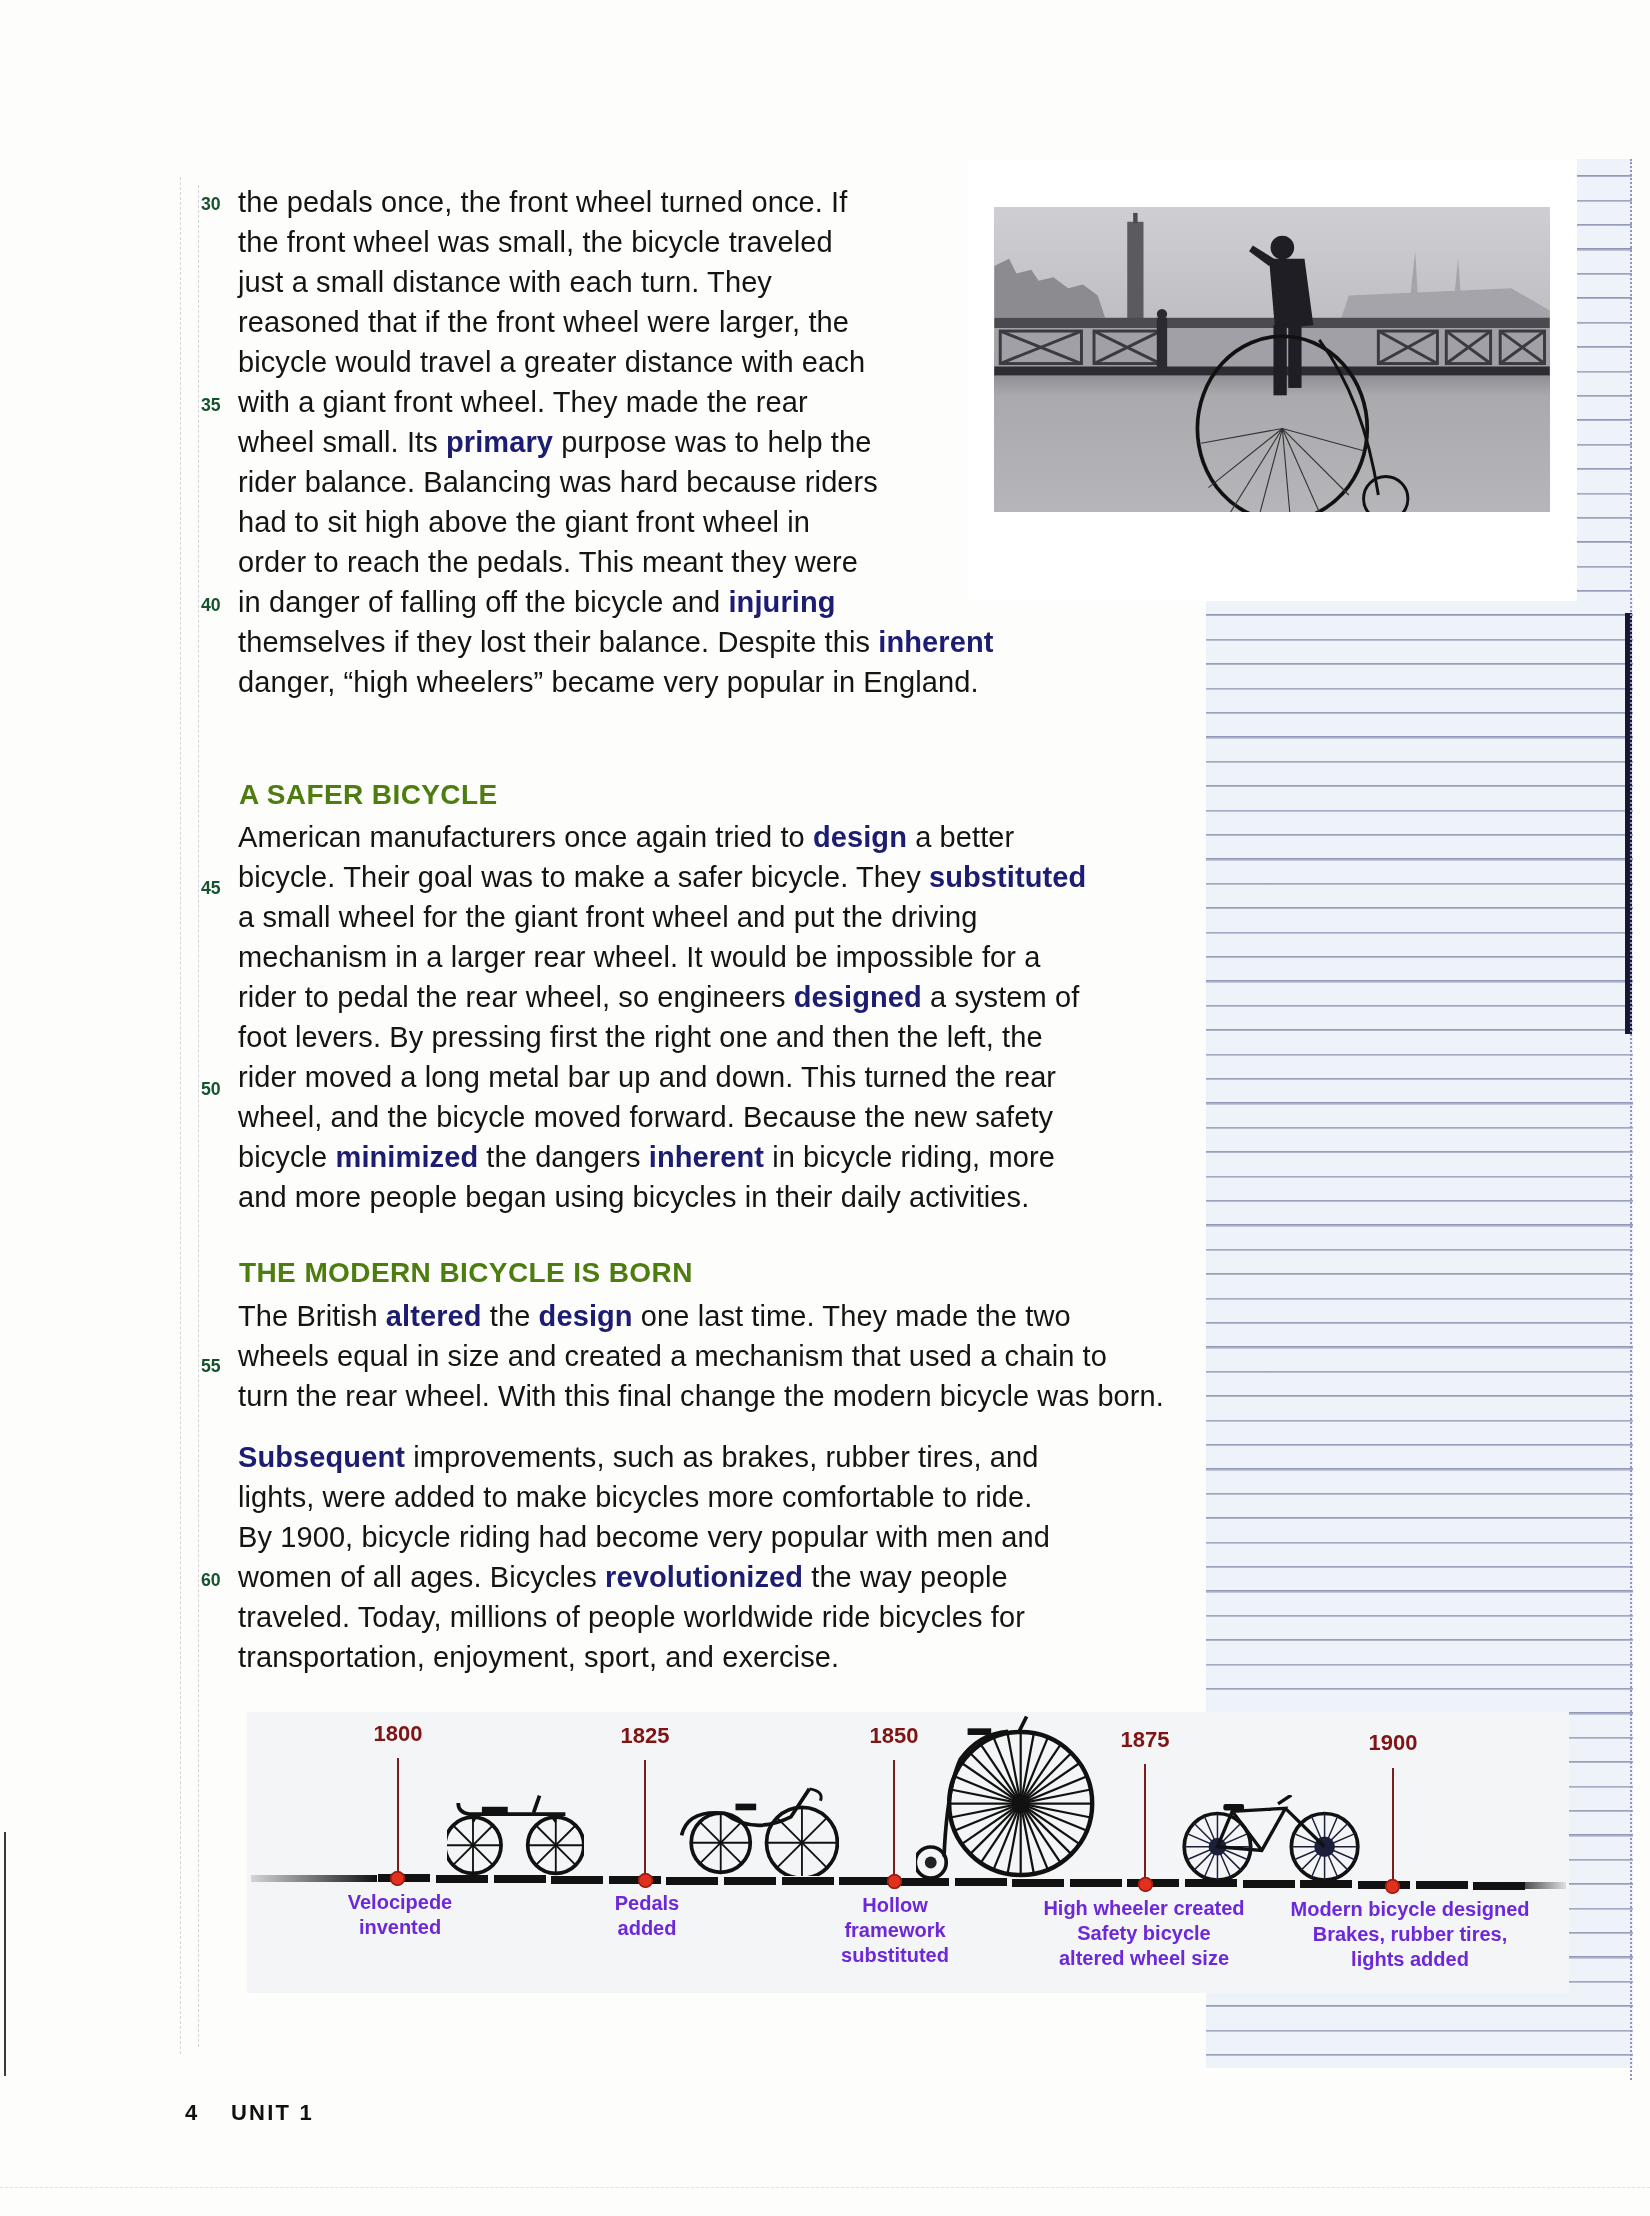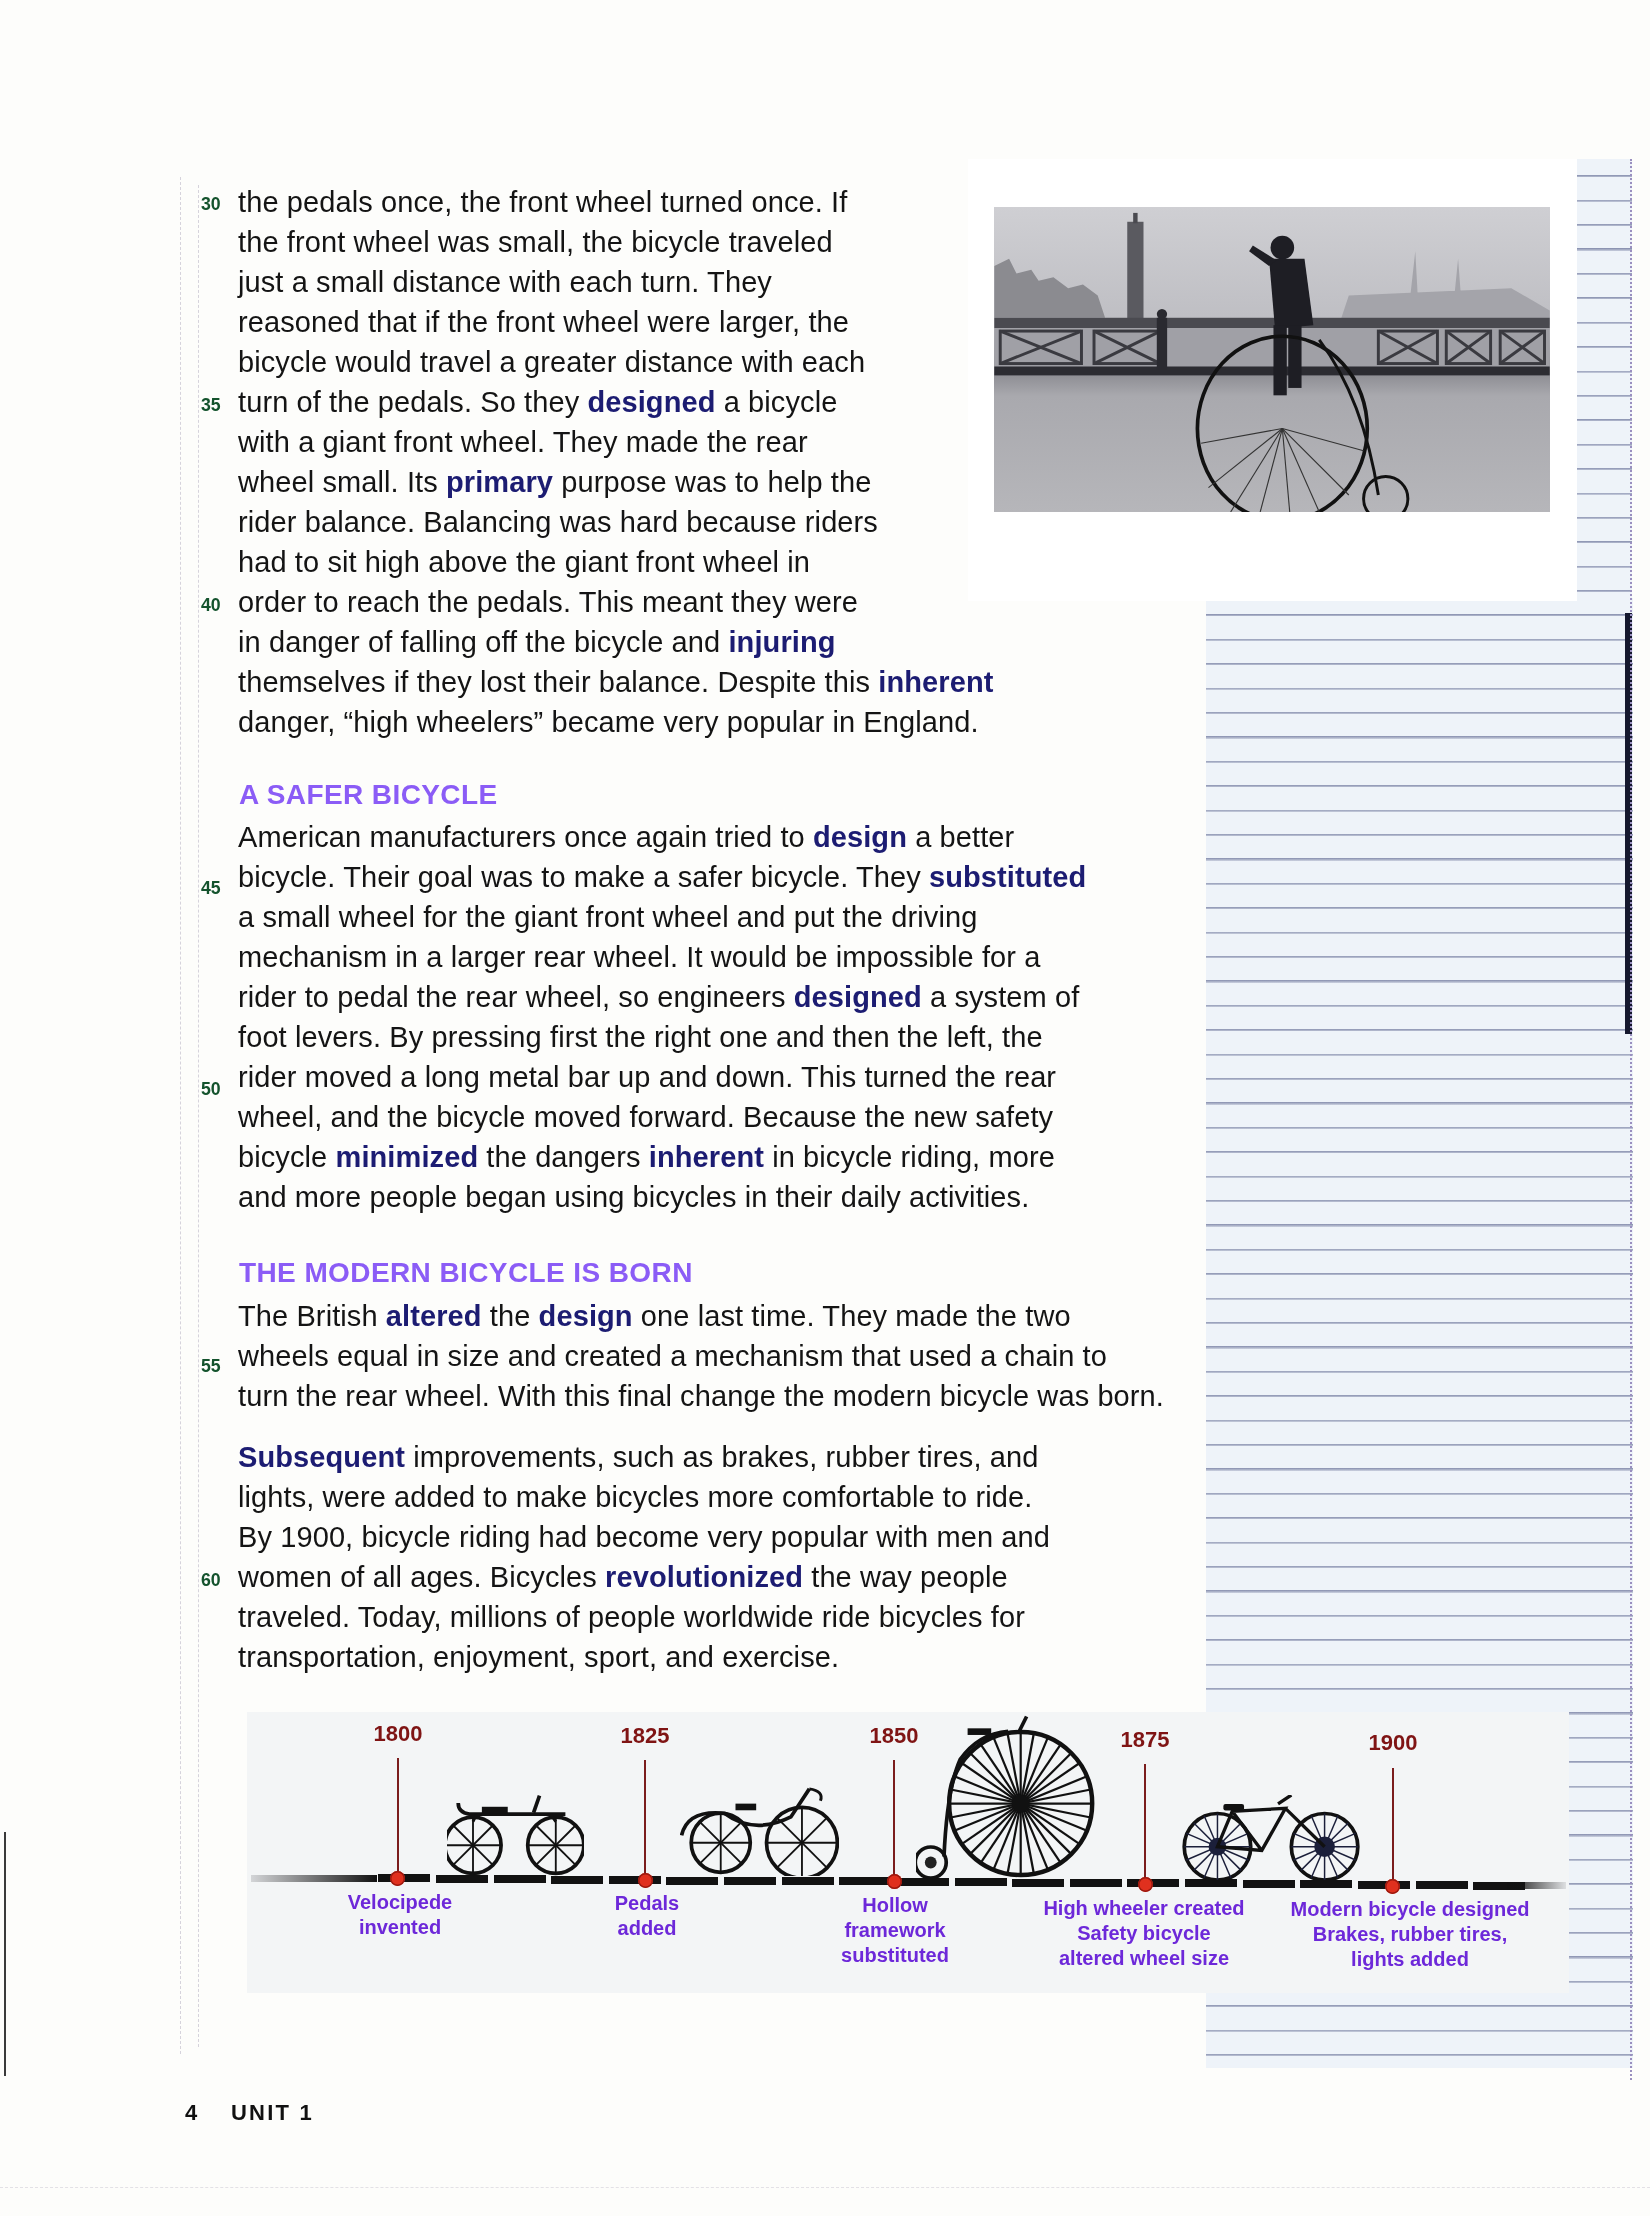--- a/index.html
+++ b/index.html
@@ -33,21 +33,21 @@
     background: linear-gradient(to bottom, #cfcfd3 0%, #bdbdc2 40%, #8e8e94 55%, #a9a9ae 62%, #b6b6ba 100%);
     overflow:hidden;
   }
   .photo svg { position:absolute; left:0; top:0; }
 
   
   .text-block { position:absolute; left:238px; width:983px; font-size:29px; line-height:40px; }
   .text-line { white-space:nowrap; height:40px; letter-spacing:0.1px; }
   .vocab { color:#1c1c72; font-weight:bold; }
   .line-num { position:absolute; left:201px; font-size:17.7px; font-weight:bold; color:#14532d; }
-  .heading { position:absolute; left:239px; font-size:28px; font-weight:bold; letter-spacing:0.4px; color:#8b5cf6; }
+  .heading { position:absolute; left:239px; font-size:28px; font-weight:bold; letter-spacing:0.4px; color:#4d7c0f; }
 
   
   .timeline {
     position:absolute; left:247px; top:1712px; width:1322px; height:281px;
     background:#f3f5f6;
   }
   .tl-axis { position:absolute; height:7.4px; background:#111; }
   .tl-dash { position:absolute; top:1875px; height:8.1px; background:#121212; }
   .tl-stem { position:absolute; width:2.2px; background:#7b1d1d; }
   .tl-dot { position:absolute; width:14.8px; height:14.8px; border-radius:50%; background:#e0301e; box-shadow:0 0 0 1.5px #9b1a10 inset; }
@@ -129,21 +129,20 @@
 <div class="line-num" style="top:1079px;">50</div>
 <div class="line-num" style="top:1356px;">55</div>
 <div class="line-num" style="top:1570px;">60</div>
 
 <div class="text-block" style="top:182px;">
     <div class="text-line"><span>the pedals once, the front wheel turned once. If</span></div>
     <div class="text-line"><span>the front wheel was small, the bicycle traveled</span></div>
     <div class="text-line"><span>just a small distance with each turn. They</span></div>
     <div class="text-line"><span>reasoned that if the front wheel were larger, the</span></div>
     <div class="text-line"><span>bicycle would travel a greater distance with each</span></div>
-    <div class="text-line"><span>turn of the pedals. So they </span><span class="vocab">designed</span><span> a bicycle</span></div>
     <div class="text-line"><span>with a giant front wheel. They made the rear</span></div>
     <div class="text-line"><span>wheel small. Its </span><span class="vocab">primary</span><span> purpose was to help the</span></div>
     <div class="text-line"><span>rider balance. Balancing was hard because riders</span></div>
     <div class="text-line"><span>had to sit high above the giant front wheel in</span></div>
     <div class="text-line"><span>order to reach the pedals. This meant they were</span></div>
     <div class="text-line"><span>in danger of falling off the bicycle and </span><span class="vocab">injuring</span><span></span></div>
     <div class="text-line"><span>themselves if they lost their balance. Despite this </span><span class="vocab">inherent</span><span></span></div>
     <div class="text-line"><span>danger, “high wheelers” became very popular in England.</span></div>
   </div>
 

